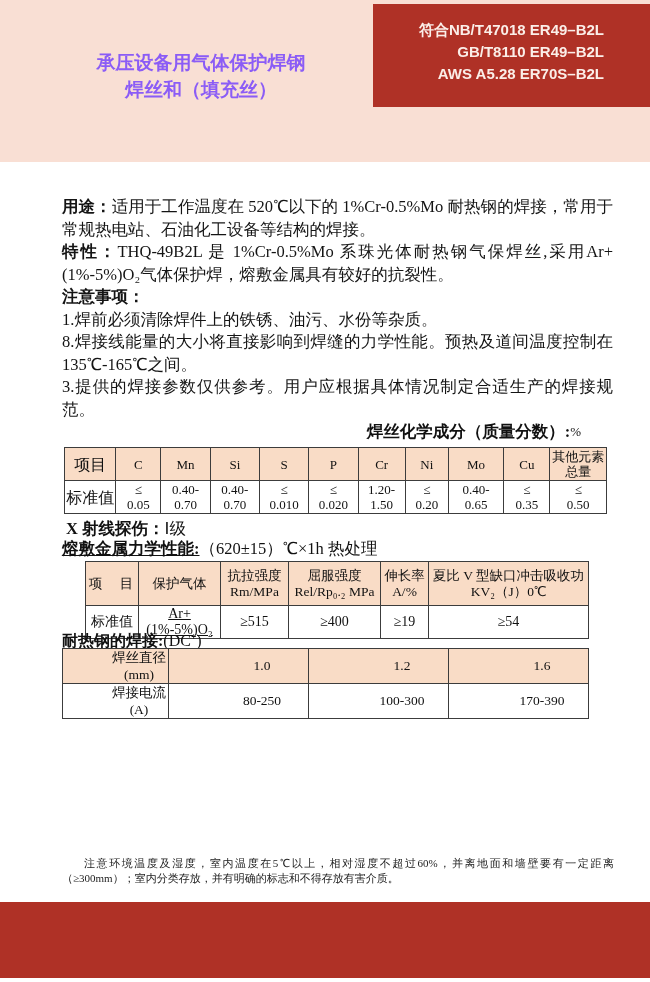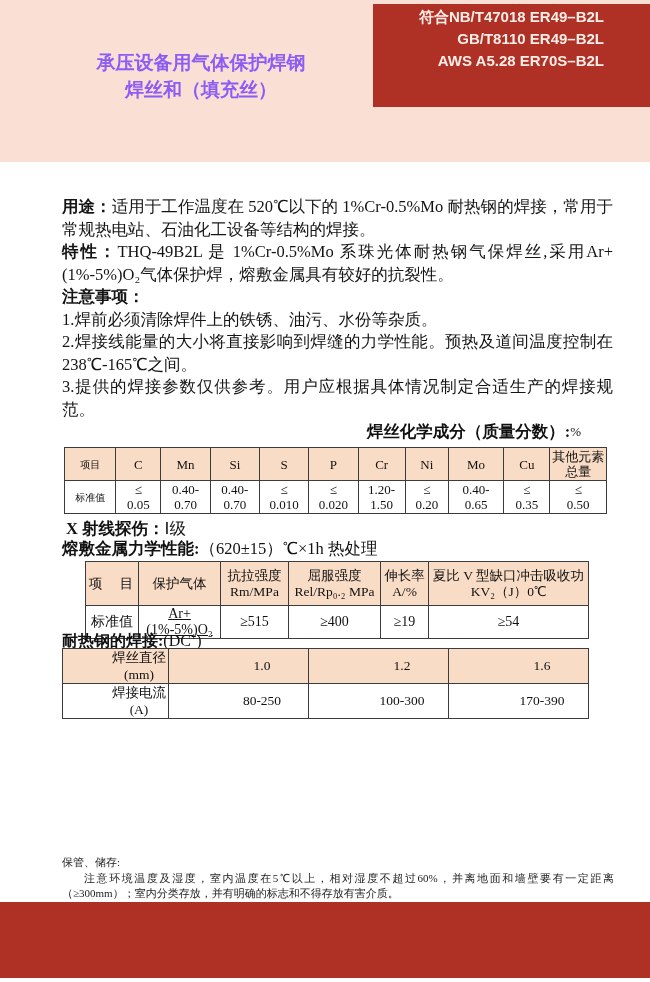--- a/index.html
+++ b/index.html
@@ -13,54 +13,54 @@
   .title-block {
     position:absolute; top:49px; left:12px; width:378px;
     text-align:center; font-family:"Liberation Sans", sans-serif;
     font-weight:bold; font-size:19px; line-height:27px; color:#8b5cf6;
   }
   .standards-box {
     position:absolute; top:4px; right:0; width:277px; height:103px;
     background:#af3126; color:#fbeee8;
     font-family:"Liberation Sans", sans-serif; font-weight:bold;
     font-size:15px; line-height:22px; text-align:right;
-    padding:2px 46px 0 0; box-sizing:border-box;
+    padding:15px 46px 0 0; box-sizing:border-box;
   }
   
   .body-text {
     position:absolute; left:62px; top:196px; width:551px;
     font-size:16.5px; line-height:22.5px; text-align:justify; color:#141414;
   }
   .body-text p { margin:0; }
   b.lbl { font-weight:bold; }
   .note-line { margin:0; }
   
   .chem-heading {
     position:absolute; left:62px; top:421px; width:545px;
     font-size:16.5px; font-weight:bold; display:flex; justify-content:flex-end; align-items:flex-start;
   }
   .chem-heading .pct { font-weight:normal; font-size:13px; padding-right:26px; padding-top:3px; }
   .xray-line { position:absolute; left:66px; top:518px; font-size:16.5px; }
   .xray-line .lbl { font-weight:bold; }
   .mech-heading { position:absolute; left:62px; top:538px; font-size:16.5px; }
-  .mech-heading .lbl { font-weight:bold; }
+  .mech-heading .lbl { font-weight:bold;text-decoration:underline; }
   .current-heading { position:absolute; left:62px; top:629px; font-size:16px; }
   .current-heading .lbl { font-weight:bold; }
   
   table { border-collapse:collapse; table-layout:fixed; }
   td {
     border:1px solid #3c3c3c; text-align:center; vertical-align:middle;
     padding:0 1px; overflow:hidden;
   }
   .hdr-bg { background:#f9dcc6; }
   .chem-table { position:absolute; left:64px; top:447px; width:543px; font-size:13px; }
   .chem-table td { line-height:15px; }
   .chem-table tr.h td { height:32px; }
   .chem-table tr.v td { height:32px; }
-  .chem-table .lbl-cell { font-size:10px; }
+  .chem-table .lbl-cell { font-size:16px; }
   .mech-table { position:absolute; left:85px; top:561px; width:503px; font-size:13.5px; }
   .mech-table td { line-height:16px; }
   .mech-table tr.h td { height:43px; }
   .mech-table tr.v td { height:21px; font-size:14px; }
   .mech-table .gas { font-size:12px;text-decoration:underline; }
   .mech-table .projname { letter-spacing:2px; }
   .current-table { position:absolute; left:62px; top:648px; width:526px; font-size:13.5px; }
   .current-table tr td { height:18px;padding-left:48px; }
   
   .footer {
@@ -86,21 +86,21 @@
     <div>符合NB/T47018 ER49–B2L</div>
     <div>GB/T8110 ER49–B2L</div>
     <div>AWS A5.28 ER70S–B2L</div>
   </div>
 
   <div class="body-text">
     <p><b class="lbl">用途：</b><span>适用于工作温度在 520℃以下的 1%Cr-0.5%Mo 耐热钢的焊接，常用于常规热电站、石油化工设备等结构的焊接。</span></p>
     <p><b class="lbl">特性：</b><span>THQ-49B2L 是 1%Cr-0.5%Mo 系珠光体耐热钢气保焊丝,采用Ar+(1%-5%)O₂气体保护焊，熔敷金属具有较好的抗裂性。</span></p>
     <p class="note-line"><b class="lbl">注意事项：</b></p>
     <p class="note-line">1.焊前必须清除焊件上的铁锈、油污、水份等杂质。</p>
-    <p class="note-line">2.焊接线能量的大小将直接影响到焊缝的力学性能。预热及道间温度控制在 238℃-165℃之间。</p>
+    <p class="note-line">8.焊接线能量的大小将直接影响到焊缝的力学性能。预热及道间温度控制在 135℃-165℃之间。</p>
     <p class="note-line">3.提供的焊接参数仅供参考。用户应根据具体情况制定合适生产的焊接规范。</p>
   </div>
 
   <div class="chem-heading">
     <span>焊丝化学成分（质量分数）:</span>
     <span class="pct">%</span>
   </div>
 
   <table class="chem-table">
     <colgroup>
@@ -243,19 +243,18 @@
     <tr>
       <td>焊接电流(A)</td>
       <td>80-250</td>
       <td>100-300</td>
       <td>170-390</td>
     </tr>
   </tbody>
     </table>
 
   <div class="footer">
-    <div>保管、储存:</div>
     <p class="storage-text">注意环境温度及湿度，室内温度在5℃以上，相对湿度不超过60%，并离地面和墙壁要有一定距离（≥300mm）；室内分类存放，并有明确的标志和不得存放有害介质。</p>
   </div>
 
   <div class="bottom-bar"></div>
 
 </div>
 
 </body></html>

